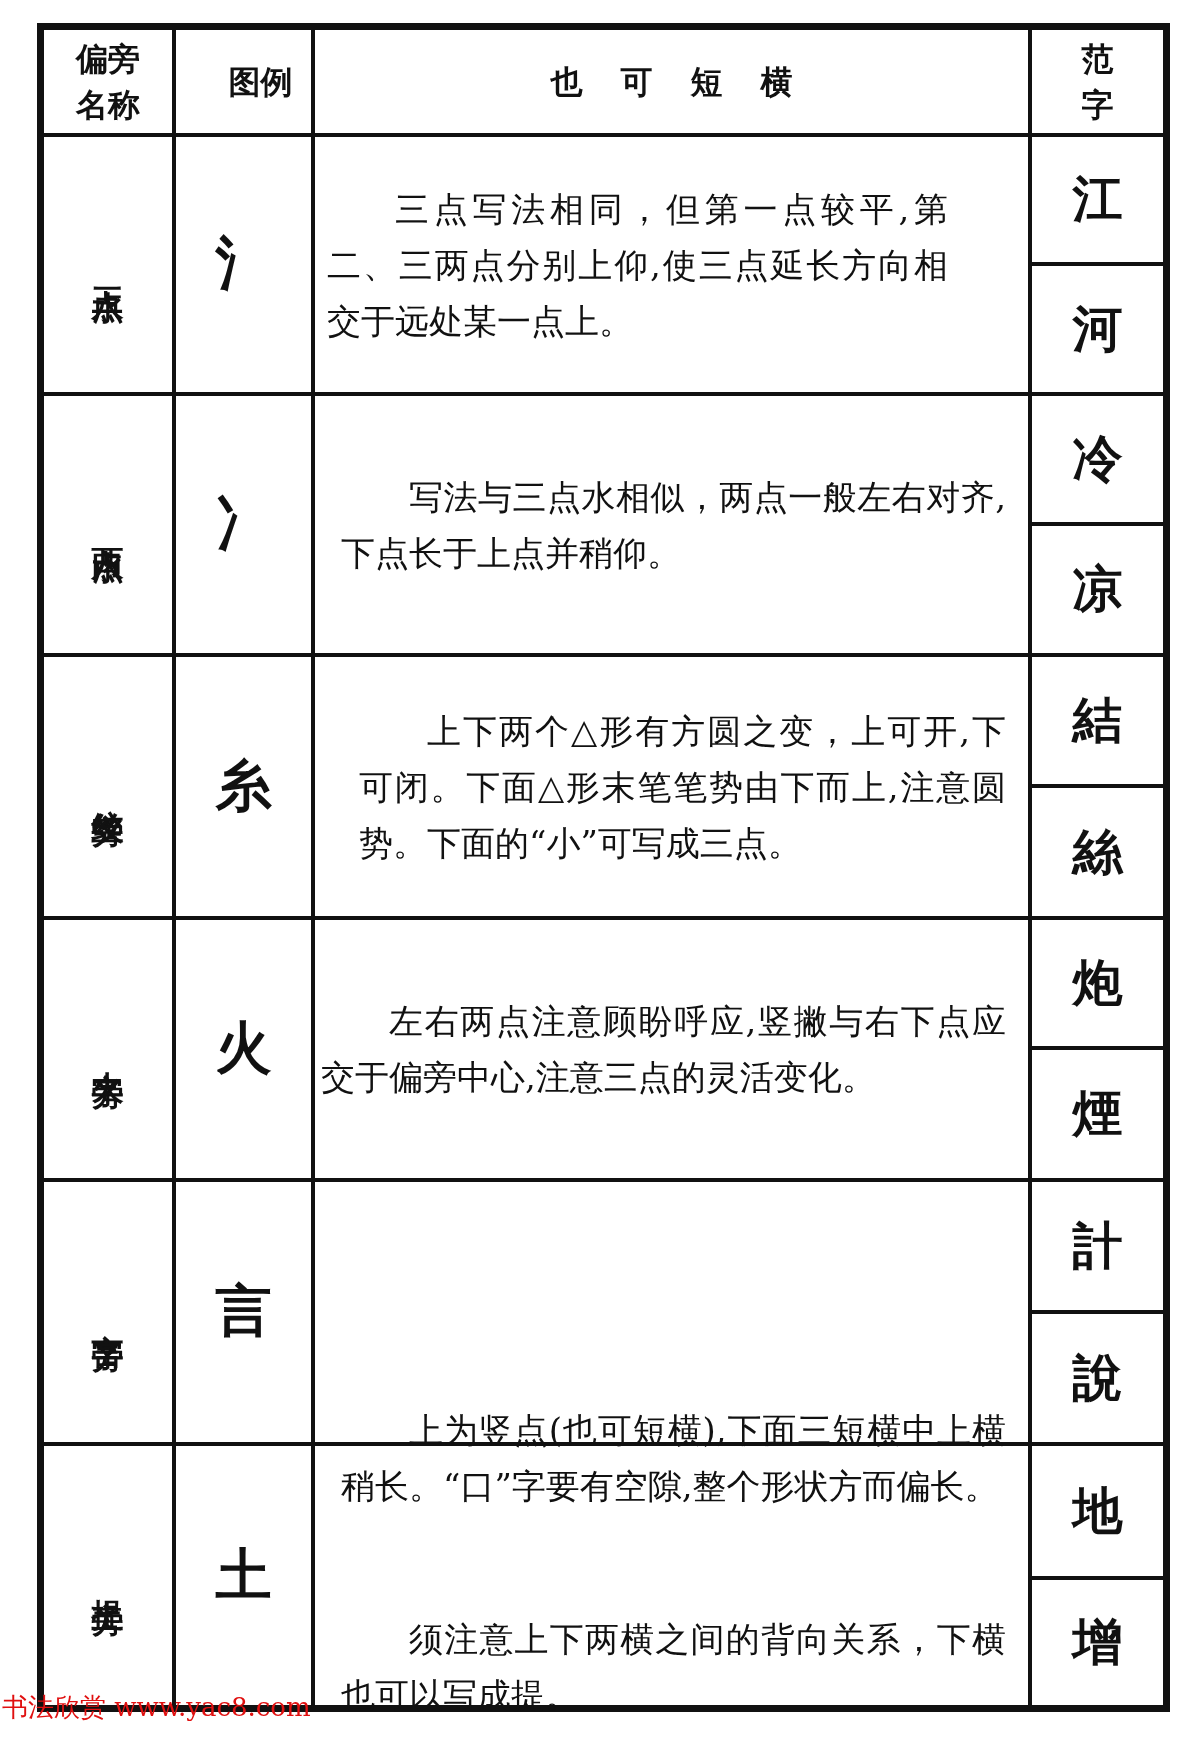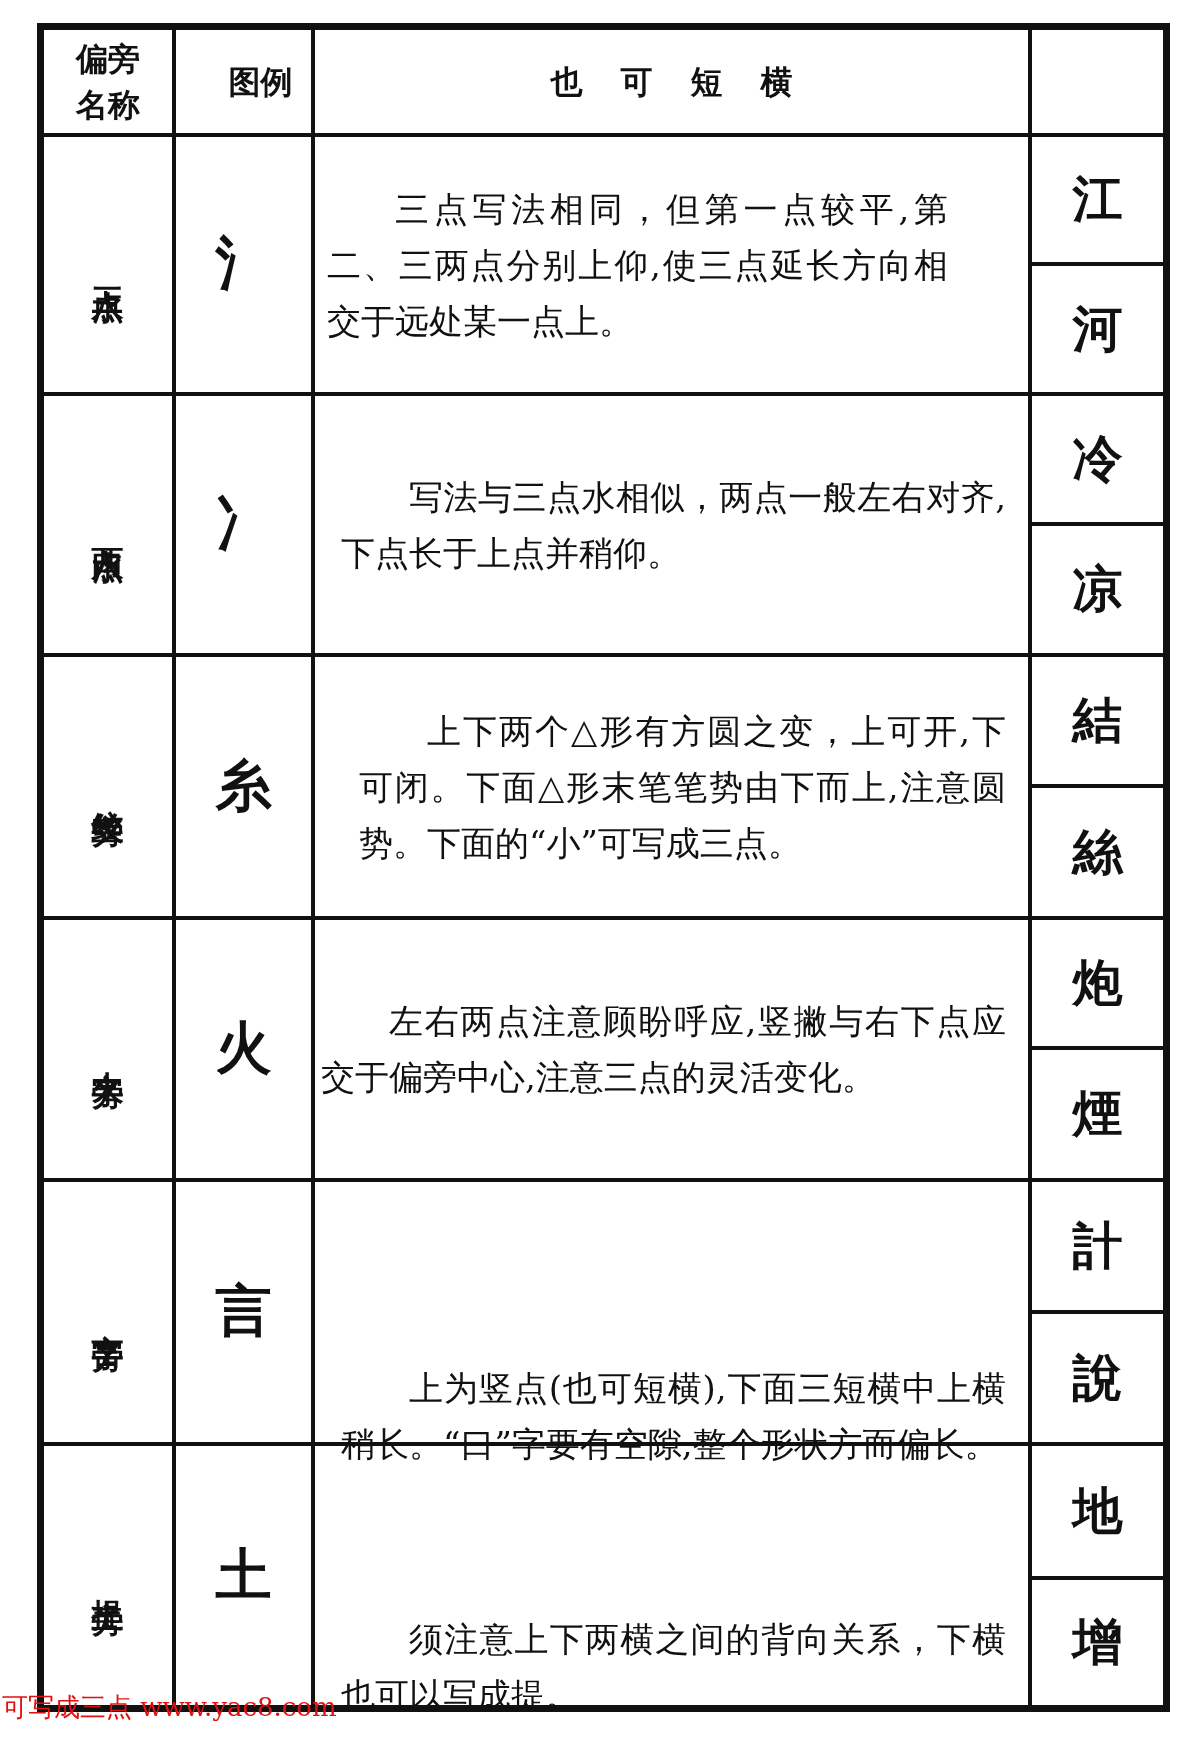--- a/index.html
+++ b/index.html
@@ -45,20 +45,21 @@
   <div class="hline" style="top:1016px; left:986px"></div>
   <div class="hline" style="top:1280px; left:986px"></div>
   <div class="hline" style="top:1546px; left:986px"></div>
 
   <div class="cell hdr" style="left:0; top:0; width:128px; height:103px; flex-direction:column;">
     <span>偏旁</span>
     <span>名称</span>
   </div>
   <div class="cell hdr" style="left:149px; top:0; width:135px; height:103px;">图例</div>
   <div class="cell hdr hdr-spaced" style="left:271px; top:0; width:713px; height:103px;">也可短横</div>
+  <div class="cell hdr" style="left:988px; top:0; width:131px; height:103px; letter-spacing:34px; padding-left:34px;">范字</div>
 
   <div class="cell" style="left:0; top:107px; width:128px; height:255px;">
     <span class="name">三点水</span>
   </div>
   <div class="cell radical" style="left:132px; top:107px; width:135px; height:255px;">氵</div>
   <div class="cell desc" style="left:271px; top:107px; width:655px; height:255px;padding-left:12px;">
     <p>三点写法相同，但第一点较平,第二、三两点分别上仰,使三点延长方向相交于远处某一点上。</p>
   </div>
   <div class="cell sample" style="left:988px; top:107px; width:131px; height:125px;">江</div>
   <div class="cell sample" style="left:988px; top:236px; width:131px; height:126px;">河</div>
@@ -90,30 +91,30 @@
   <div class="cell desc" style="left:271px; top:890px; width:713px; height:258px;padding-left:6px;">
     <p>左右两点注意顾盼呼应,竖撇与右下点应交于偏旁中心,注意三点的灵活变化。</p>
   </div>
   <div class="cell sample" style="left:988px; top:890px; width:131px; height:126px;">炮</div>
   <div class="cell sample" style="left:988px; top:1020px; width:131px; height:128px;">煙</div>
 
   <div class="cell" style="left:0; top:1152px; width:128px; height:260px;">
     <span class="name">言字旁</span>
   </div>
   <div class="cell radical" style="left:132px; top:1152px; width:135px; height:260px;">言</div>
-  <div class="cell desc" style="left:271px; top:1220px; width:713px; height:332px;">
+  <div class="cell desc" style="left:271px; top:1152px; width:713px; height:332px;align-items:flex-end;">
     <p>上为竖点(也可短横),下面三短横中上横稍长。“口”字要有空隙,整个形状方而偏长。</p>
   </div>
   <div class="cell sample" style="left:988px; top:1152px; width:131px; height:128px;">計</div>
   <div class="cell sample" style="left:988px; top:1284px; width:131px; height:128px;">說</div>
 
   <div class="cell" style="left:0; top:1416px; width:128px; height:259px;">
     <span class="name">提土旁</span>
   </div>
   <div class="cell radical" style="left:132px; top:1416px; width:135px; height:259px;">土</div>
   <div class="cell desc" style="left:271px; top:1472px; width:713px; height:259px;margin-top:35px;">
     <p>须注意上下两横之间的背向关系，下横也可以写成提。</p>
   </div>
   <div class="cell sample" style="left:988px; top:1416px; width:131px; height:130px;">地</div>
   <div class="cell sample" style="left:988px; top:1550px; width:131px; height:125px;">增</div>
 </div>
 
-<div class="watermark">可写成三点 www.yac8.com</div>
+<div class="watermark">书法欣赏 www.yac8.com</div>
 
 </body></html>

